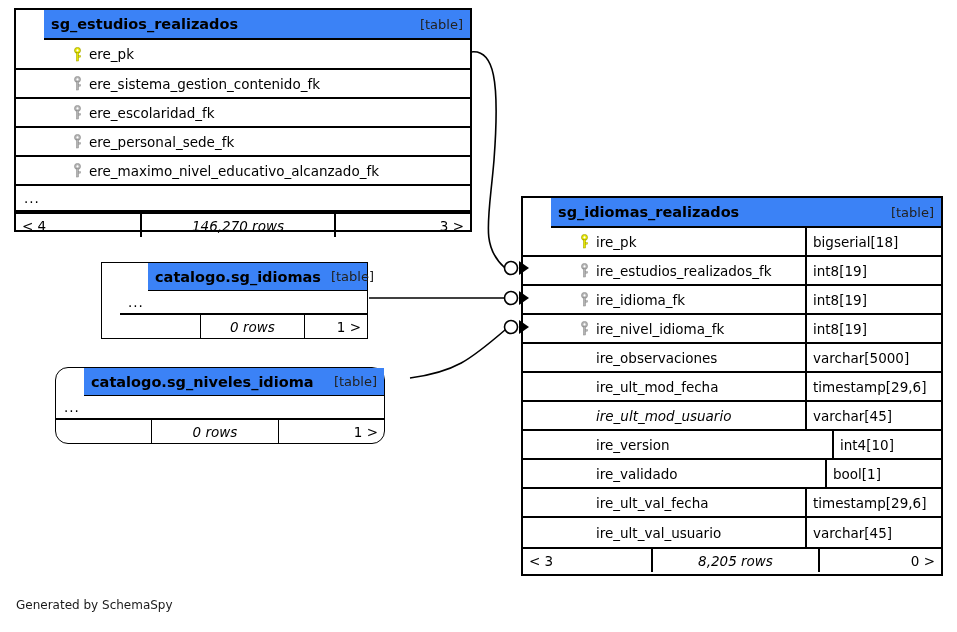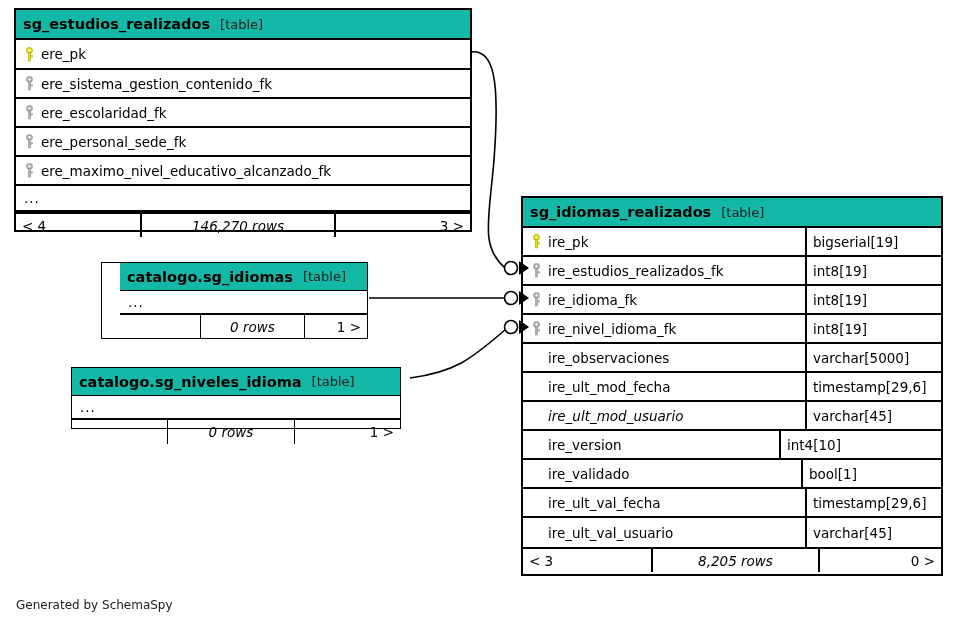--- a/index.html
+++ b/index.html
@@ -18,27 +18,29 @@
   
   .entity {
     position: absolute;
     background: #ffffff;
     border: 2px solid #000000;
     box-sizing: border-box;
   }
   .entity.thin { border-width: 1px; }
 
   .ent-header {
-    background: #14b8a6;
+    background: #3b82f6;
     border-bottom: 2px solid #000000;
     display: flex;
     align-items: center;
+    justify-content: space-between;
     padding: 0 7px;
     box-sizing: border-box;
     height: 30px;
+    margin-left: 28px;
   }
   .entity.thin .ent-header { border-bottom-width: 1px; }
   .ent-title {
     font-weight: bold;
     font-size: 14.5px;
     color: #000;
     white-space: nowrap;
   }
   .ent-tag {
     font-size: 13px;
@@ -47,20 +49,21 @@
     padding-left: 10px;
   }
 
   
   .col-row {
     display: flex;
     align-items: stretch;
     border-bottom: 2px solid #000000;
     height: 29px;
     box-sizing: border-box;
+    padding-left: 48px;
   }
   .col-row:last-of-type { border-bottom: none; }
 
   .col-name {
     flex: 1 1 auto;
     display: flex;
     align-items: center;
     gap: 6px;
     padding-left: 8px;
     font-size: 13.5px;
@@ -224,21 +227,21 @@
 
   <div class="ellipsis-row" style="height:23px;">...</div>
 
   <div class="ent-footer">
     <div class="foot-cell foot-left" style="width:80px;"></div>
     <div class="foot-cell foot-mid" style="width:105px;">0 rows</div>
     <div class="foot-cell foot-right" style="flex:1;">1 &gt;</div>
   </div>
 </div>
 
-<div class="entity thin" style="left:71px; top:367px; width:330px; height:62px;">
+<div class="entity thin" style="left:55px; top:367px; width:330px; height:77px;border-radius:13px;">
 
   <div class="ent-header" style="height:28px;">
     <span class="ent-title">catalogo.sg_niveles_idioma</span>
     <span class="ent-tag">[table]</span>
   </div>
 
   <div class="ellipsis-row" style="height:23px;">...</div>
 
   <div class="ent-footer">
     <div class="foot-cell foot-left" style="width:95px;"></div>
@@ -257,21 +260,21 @@
   <div class="col-row">
     <div class="col-name">
       <svg class="key-icon" viewBox="0 0 11 15">
         <circle cx="5.5" cy="3.4" r="3" fill="#e8e800" stroke="#9a9a00" stroke-width="0.7"></circle>
         <circle cx="5.5" cy="3.4" r="1.1" fill="#ffffff"></circle>
         <rect x="4.4" y="5.6" width="2.2" height="8.4" fill="#e8e800" stroke="#9a9a00" stroke-width="0.5"></rect>
         <rect x="6.6" y="8.6" width="2.1" height="1.6" fill="#e8e800" stroke="#9a9a00" stroke-width="0.4"></rect>
       </svg>
       <span>ire_pk</span>
     </div>
-    <div class="col-type" style="width:136px;">bigserial[19]</div>
+    <div class="col-type" style="width:136px;">bigserial[18]</div>
   </div>
 
   <div class="col-row">
     <div class="col-name">
       <svg class="key-icon" viewBox="0 0 11 15">
         <circle cx="5.5" cy="3.4" r="3" fill="#b3b3b3" stroke="#8c8c8c" stroke-width="0.7"></circle>
         <circle cx="5.5" cy="3.4" r="1.1" fill="#ffffff"></circle>
         <rect x="4.4" y="5.6" width="2.2" height="8.4" fill="#b3b3b3" stroke="#8c8c8c" stroke-width="0.5"></rect>
         <rect x="6.6" y="8.6" width="2.1" height="1.6" fill="#b3b3b3" stroke="#8c8c8c" stroke-width="0.4"></rect>
       </svg>
@@ -321,27 +324,27 @@
   <div class="col-row">
     <div class="col-name" style="padding-left:25px;font-style:italic;">
       <span>ire_ult_mod_usuario</span>
     </div>
     <div class="col-type" style="width:136px;">varchar[45]</div>
   </div>
   <div class="col-row">
     <div class="col-name" style="padding-left:25px;">
       <span>ire_version</span>
     </div>
-    <div class="col-type" style="width:162px;">int4[10]</div>
+    <div class="col-type" style="width:109px;">int4[10]</div>
   </div>
   <div class="col-row">
     <div class="col-name" style="padding-left:25px;">
       <span>ire_validado</span>
     </div>
-    <div class="col-type" style="width:140px;text-align:right;">bool[1]</div>
+    <div class="col-type" style="width:116px;text-align:right;">bool[1]</div>
   </div>
   <div class="col-row">
     <div class="col-name" style="padding-left:25px;border-radius:9px;">
       <span>ire_ult_val_fecha</span>
     </div>
     <div class="col-type" style="width:136px;">timestamp[29,6]</div>
   </div>
   <div class="col-row" style="border-bottom:none;">
     <div class="col-name" style="padding-left:25px;">
       <span>ire_ult_val_usuario</span>

